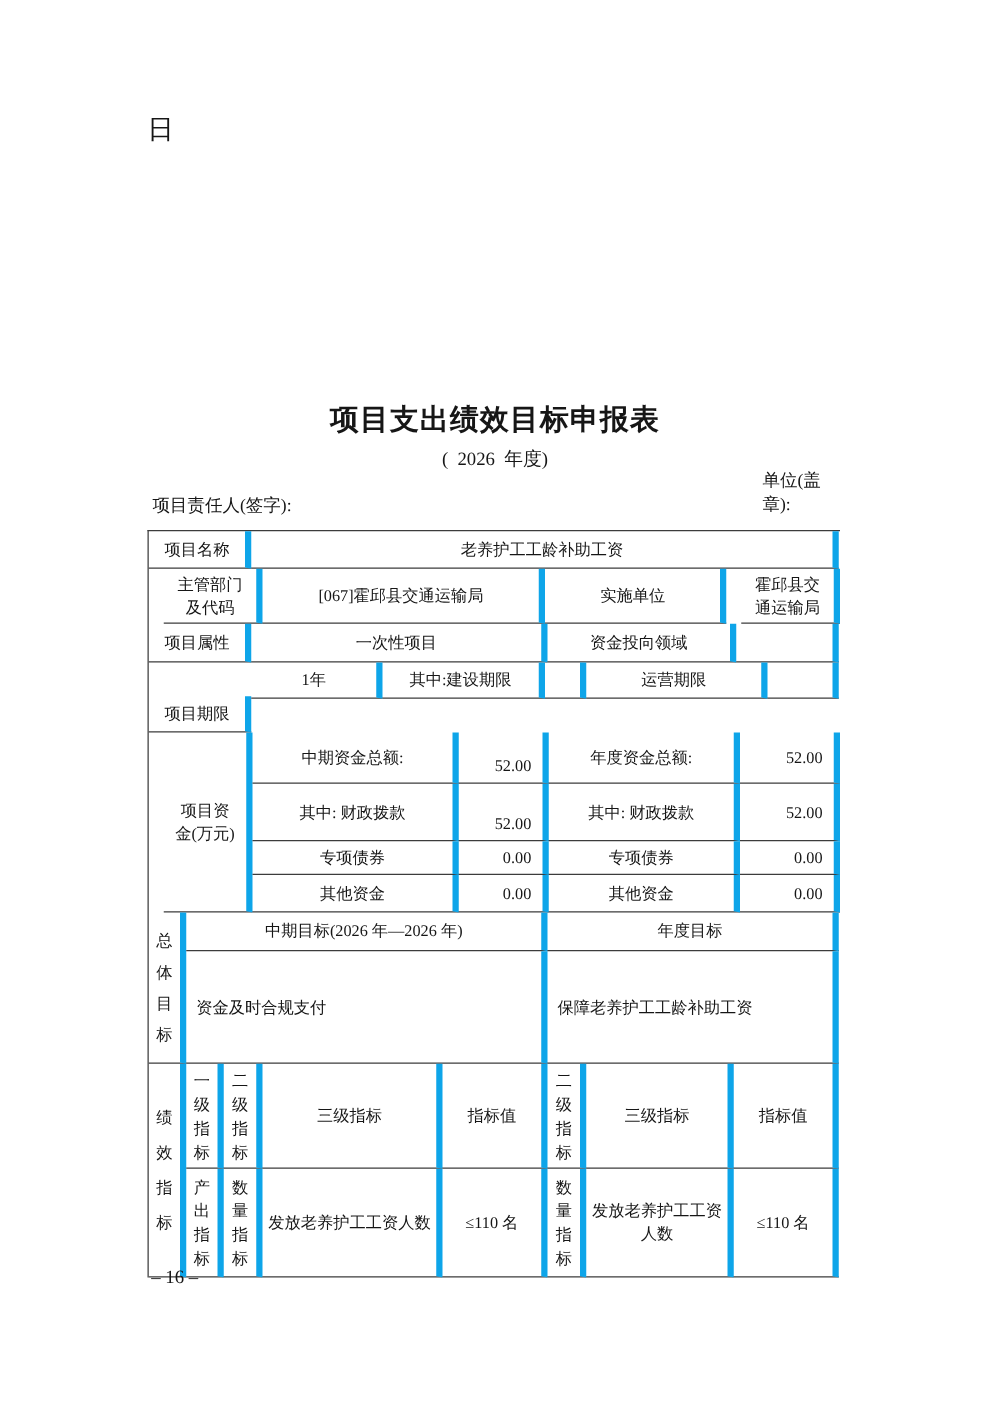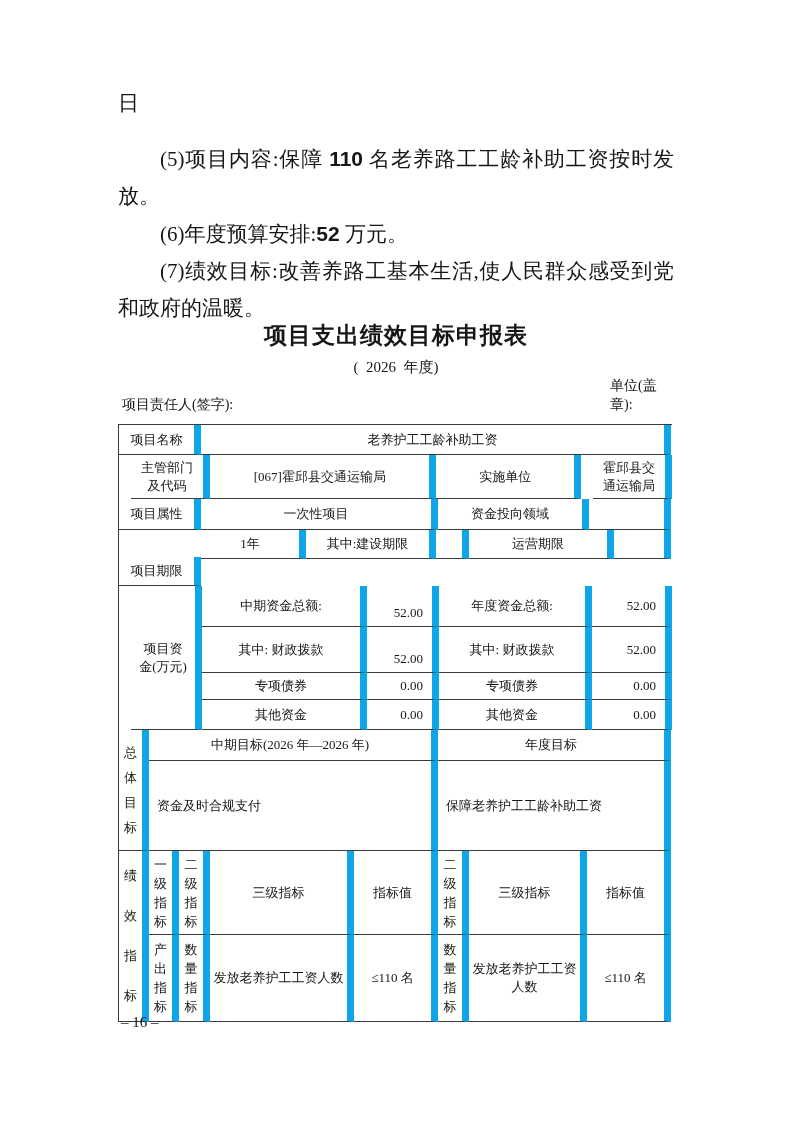--- a/index.html
+++ b/index.html
@@ -22,47 +22,42 @@
   .sign-row{position:absolute;left:122px;top:372px;width:552px;height:42px;
     display:flex;justify-content:space-between;align-items:flex-end;font-size:14px;}
   .unit-block{width:64px;line-height:19px;text-align:left;margin-left:40px;}
   
   .tbl{position:absolute;left:118px;top:424px;width:553px;
     border-top:1px solid #3c3c3c;border-left:1px solid #3c3c3c;
     font-size:13px;line-height:18px;}
   .t-row{display:flex;}
   .sect{display:flex;}
   .subcol{display:flex;flex-direction:column;}
-  .c{border-right:7px solid #0ea5e9;border-bottom:1px solid #3c3c3c;
+  .c{border-right:5px solid #0ea5e9;border-bottom:1px solid #3c3c3c;
     box-sizing:border-box;display:flex;align-items:center;justify-content:center;
     text-align:center;overflow:hidden;padding:1px 2px;}
   .c.pad{padding:1px 8px;margin-left:12px;}
   .c.al{justify-content:flex-start;text-align:center;padding-left:8px;}
   .c.ar{justify-content:flex-end;text-align:right;padding-right:9px;}
   .c.vb{align-items:flex-end;padding-bottom:4px;}
   .c.wrapval{padding:1px 16px;}
   .c.nopad{padding:0;}
   .vt{width:15px;word-break:break-all;line-height:19px;text-align:center;}
   .vt.lg{line-height:25px;}
-  .vt.xl{line-height:40px;}
+  .vt.xl{line-height:28px;}
   
   .footer{position:absolute;left:121px;top:1014px;font-size:15px;}
 </style>
 </head>
 <body>
 
 <div class="page">
 
   <div class="stray">日</div>
 
-  <div class="paras">
-    <p class="first"><span>(5)项目内容:保障 </span><span class="num">110</span><span> 名老养路工工龄补助工资按时发放。</span></p>
-    <p><span>(6)年度预算安排:</span><span class="num">52</span><span> 万元。</span></p>
-    <p>(7)绩效目标:改善养路工基本生活,使人民群众感受到党和政府的温暖。</p>
-  </div>
 
   <div class="form-title">项目支出绩效目标申报表</div>
   <div class="year-line">(  2026  年度)</div>
 
   <div class="sign-row">
     <div>项目责任人(签字):</div>
     <div class="unit-block">单位(盖章):</div>
   </div>
 
   <div class="tbl">

